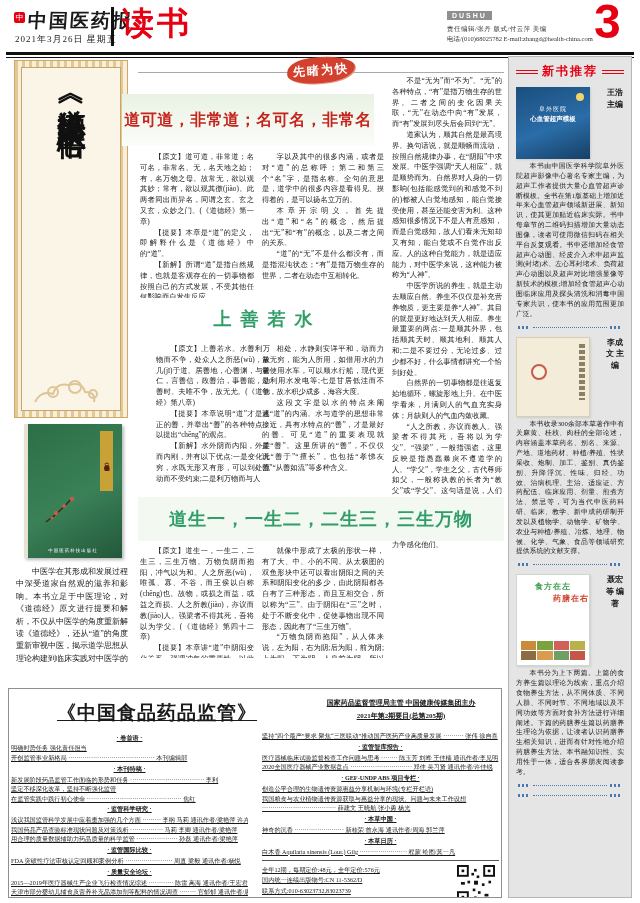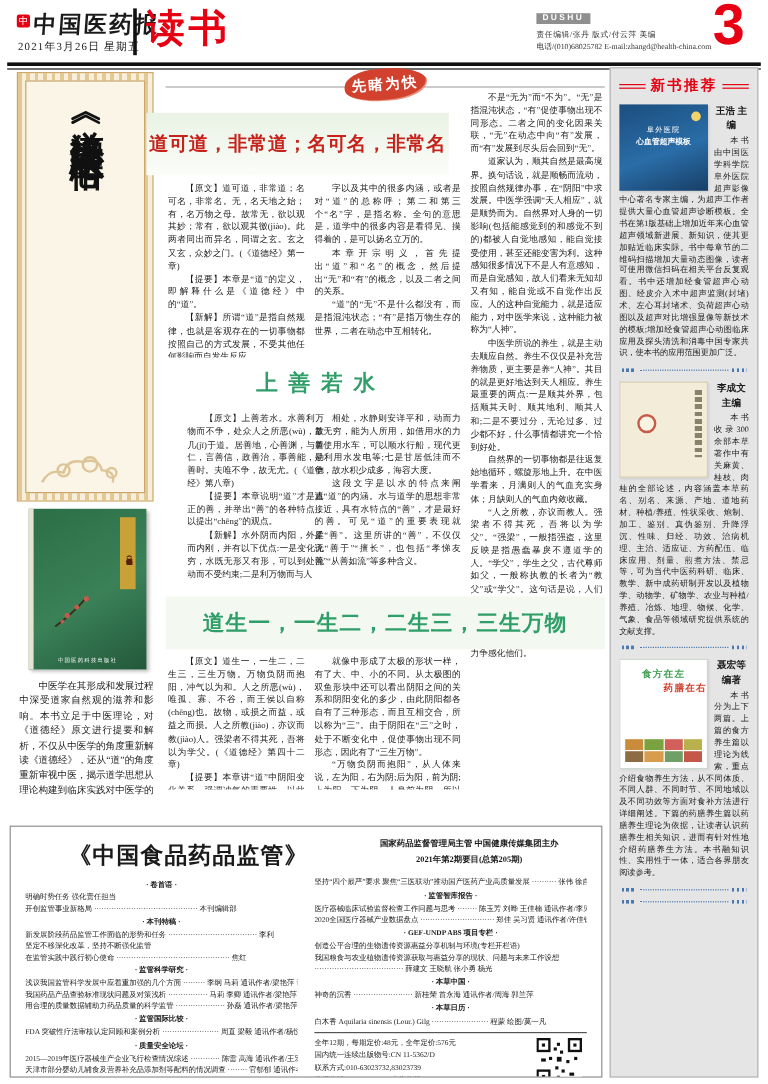--- a/index.html
+++ b/index.html
@@ -76,21 +76,21 @@
   .a3c1 { left:140px; top:546px; width:114px; height:112px; }
   .a3c2 { left:262px; top:546px; width:122px; height:112px; }
 
   
   .books-box { left:508px; top:56px; width:124px; height:842px; border:1px solid #b5b5b5;
     background:#e5e5e5; padding:6px 7px; overflow:hidden; }
   .books-head { display:flex; align-items:center; gap:4px; margin-bottom:6px; }
   .books-head .hline { flex:1; height:4px; border-top:1px solid #e60012; border-bottom:1px solid #e60012; }
   .books-head .ht { color:#e60012; font-weight:bold; font-size:12px; letter-spacing:2px; white-space:nowrap; }
   .book { overflow:hidden; font-size:6.8px; line-height:1.45; text-align:justify; }
-  .book .cover { float:left; margin:1px 5px 2px 0; position:relative; width:74px; box-shadow:1px 1px 2px #ccc; }
+  .book .cover { float:left; margin:1px 16px 2px 0; position:relative; width:74px; box-shadow:1px 1px 2px #ccc; }
   .bk-author { font-weight:bold; font-size:8px; text-align:center; margin:1px 0 3px; text-indent:0; }
   .bk-desc { text-indent:2em; }
   .bsep { display:flex; align-items:center; gap:3px; margin:7px 2px; }
   .bsep .sq { width:12px; height:3px;
     background:repeating-linear-gradient(90deg,#4a78b0 0 2px,transparent 2px 4px); }
   .bsep .dot { flex:1; border-top:1px dotted #4a78b0; }
   .cov1 { height:72px; background:linear-gradient(160deg,#1b4e7e,#2a6da8 55%,#173f66);
     color:#fff; text-align:center; padding-top:18px; }
   .cov1 .t1 { font-size:6px; letter-spacing:1px; }
   .cov1 .t2 { font-size:6.5px; font-weight:bold; }
@@ -108,21 +108,21 @@
   .cov3 .grid i { height:9px; display:block; }
   .cov4 { height:82px; background:#f7f5ee; border:1px solid #d8d4c8;
     background-image:linear-gradient(90deg,transparent 48%,#cfc9ba 49%,#cfc9ba 51%,transparent 52%); }
   .cov4 .vt1 { position:absolute; left:8px; top:8px; width:5px; height:60px;
     background:repeating-linear-gradient(180deg,#9a927c 0 4px,transparent 4px 6px); }
   .cov4 .vt2 { position:absolute; right:10px; top:12px; writing-mode:vertical-rl; font-size:6px; color:#555; letter-spacing:1px; }
   .qr-sm { width:38px; height:38px; }
 
   
   .ad-box { left:8px; top:688px; width:494px; height:210px; border:1px solid #8f8f8f;
-    background:#fff; padding:8px 12px 6px; overflow:hidden; }
+    background:#fff; padding:8px 2px 6px; overflow:hidden;text-decoration:underline; }
   .ad-head { display:flex; align-items:flex-start; }
   .j-title { flex:1; text-align:center; font-size:19px; font-weight:bold; letter-spacing:1px; padding-top:3px; }
   .j-right { width:196px; text-align:center; font-size:7px; font-weight:bold; line-height:1.8; }
   .ad-toc { display:flex; gap:14px; margin-top:5px; }
   .toc { flex:1; font-size:6.2px; line-height:1.52; color:#222; min-width:0; }
   .toc .toc-line { white-space:nowrap; overflow:hidden; }
   .toc .toc-sec { text-align:center; font-weight:bold; margin:1.5px 0; white-space:nowrap; overflow:hidden; }
   .sub-block { border-top:1px solid #555; margin-top:4px; padding-top:4px; display:flex; gap:8px; }
   .sub-lines { flex:1; font-size:6.2px; line-height:1.65; min-width:0; }
   .sub-lines .sub-line { white-space:nowrap; overflow:hidden; }
@@ -184,21 +184,21 @@
       <p class="para">【原文】道可道，非常道；名可名，非常名。无，名天地之始；有，名万物之母。故常无，欲以观其妙；常有，欲以观其徼(jiào)。此两者同出而异名，同谓之玄。玄之又玄，众妙之门。(《道德经》第一章)</p>
       <p class="para">【提要】本章是“道”的定义，即解释什么是《道德经》中的“道”。</p>
       <p class="para">【新解】所谓“道”是指自然规律，也就是客观存在的一切事物都按照自己的方式发展，不受其他任何影响而自发生反应。</p>
     </div>
   <div class="col a1c2">
       <p class="para">字以及其中的很多内涵，或者是对“道”的总称呼；第二和第三个“名”字，是指名称。全句的意思是，道学中的很多内容是看得见、摸得着的，是可以扬名立万的。</p>
       <p class="para">本章开宗明义，首先提出“道”和“名”的概念，然后提出“无”和“有”的概念，以及二者之间的关系。</p>
       <p class="para">“道”的“无”不是什么都没有，而是指混沌状态；“有”是指万物生存的世界，二者在动态中互相转化。</p>
     </div>
   <div class="col rightcol">
-      <p class="para">不是“无为”而“不为”。“无”是指混沌状态，“有”促使事物出现不同形态。二者之间的变化因果关联，“无”在动态中向“有”发展，而“有”发展到尽头后会回到“无”。</p>
+      <p class="para">不是“无为”而“不为”。“无”的各种特点，“有”是指万物生存的世界。二者之间的变化因果关联，“无”在动态中向“有”发展，而“有”发展到尽头后会回到“无”。</p>
       <p class="para">道家认为，顺其自然是最高境界。换句话说，就是顺畅而流动，按照自然规律办事，在“阴阳”中求发展。中医学强调“天人相应”，就是顺势而为。自然界对人身的一切影响(包括能感觉到的和感觉不到的)都被人自觉地感知，能自觉接受使用，甚至还能变害为利。这种感知很多情况下不是人有意感知，而是自觉感知，故人们看来无知却又有知，能自觉或不自觉作出反应。人的这种自觉能力，就是适应能力，对中医学来说，这种能力被称为“人神”。</p>
       <p class="para">中医学所说的养生，就是主动去顺应自然。养生不仅仅是补充营养物质，更主要是养“人神”。其目的就是更好地达到天人相应。养生最重要的两点:一是顺其外界，包括顺其天时、顺其地利、顺其人和;二是不要过分，无论过多、过少都不好，什么事情都讲究一个恰到好处。</p>
       <p class="para">自然界的一切事物都是往返复始地循环，螺旋形地上升。在中医学看来，月满则人的气血充实身体；月缺则人的气血内敛收藏。</p>
       <p class="para">“人之所教，亦议而教人。强梁者不得其死，吾将以为学父”。“强梁”，一般指强盗，这里反映是指愚蠢暴戾不遵道学的人。“学父”，学生之父，古代尊师如父，一般称执教的长者为“教父”或“学父”。这句话是说，人们从“道”中悟出来的知识，我也要教给别人。那些愚蠢暴戾不遵道学的人，虽然他们不撞南墙不回头，我仍然给他们讲述道学的精妙之处，力争感化他们。</p>
     </div>
 
   <div class="abs title2">上善若水</div>
   <div class="col a2c1">
       <p class="para">【原文】上善若水。水善利万物而不争，处众人之所恶(wù)，故几(jī)于道。居善地，心善渊，与善仁，言善信，政善治，事善能，动善时。夫唯不争，故无尤。(《道德经》第八章)</p>
       <p class="para">【提要】本章说明“道”才是真正的善，并举出“善”的各种特点，以提出“chēng”的观点。</p>

